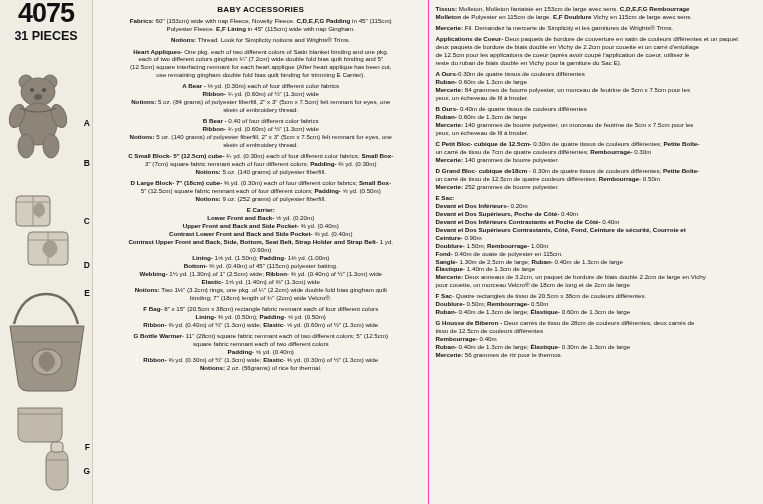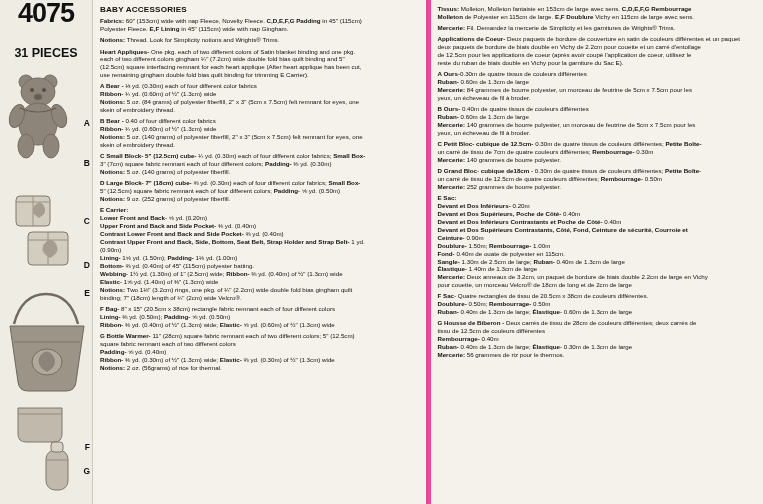--- a/index.html
+++ b/index.html
@@ -32,21 +32,21 @@
     font-size:27px;
     letter-spacing:-1px;
     text-align:center;
     margin-top:0;
     line-height:1;
   }
   .pieces{
     text-align:center;
     font-size:12.5px;
     font-weight:bold;
-    margin-top:20px;
+    margin-top:3px;
     line-height:1;
   }
   .letters{
     position:absolute;
     right:2px;
     font-size:8.5px;
     font-weight:bold;
   }
   .sil{
     position:absolute;
@@ -55,21 +55,21 @@
 
   
   .col{
     flex:1 1 0;
     padding:5px 6px 4px 7px;
     box-sizing:border-box;
     font-size:6.2px;
     line-height:1.28;
     overflow:hidden;
   }
-  .col.en{border-right:5px solid #ec4899;}
+  .col.en{border-right:1px solid #ec4899;text-align:center;}
   .col-title{
     font-weight:bold;
     font-size:8.1px;
     letter-spacing:.2px;
     margin-bottom:2px;
   }
   .blk{margin-bottom:3.2px;}
   .ln{margin:0;}
 
   

